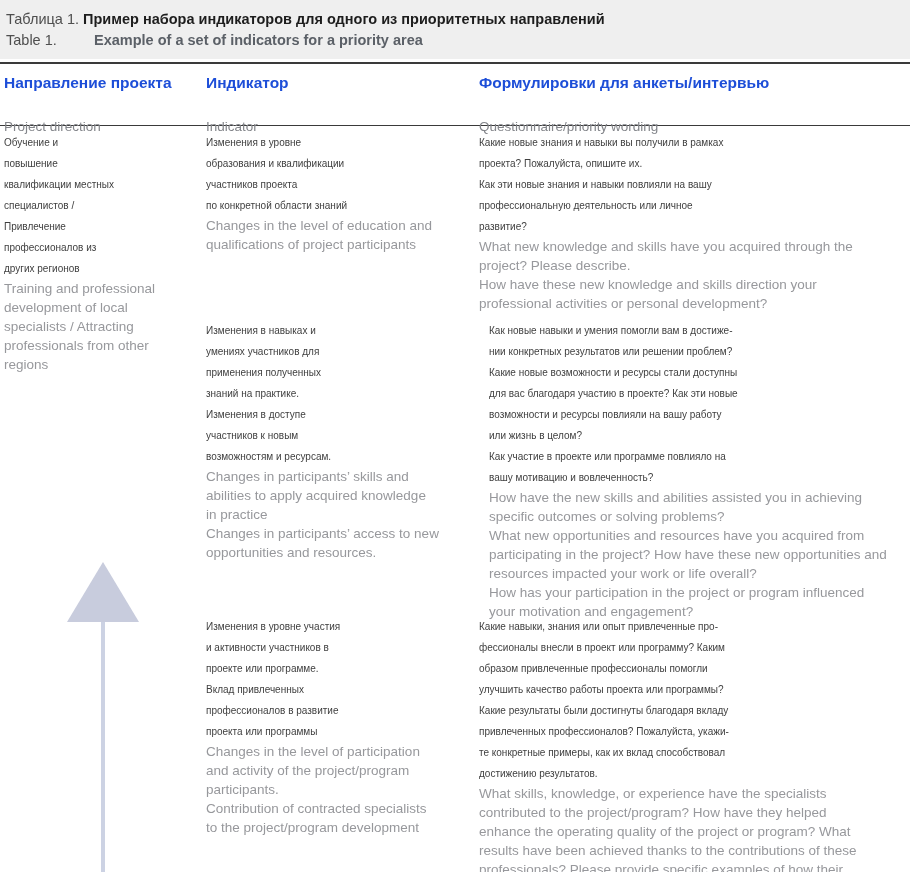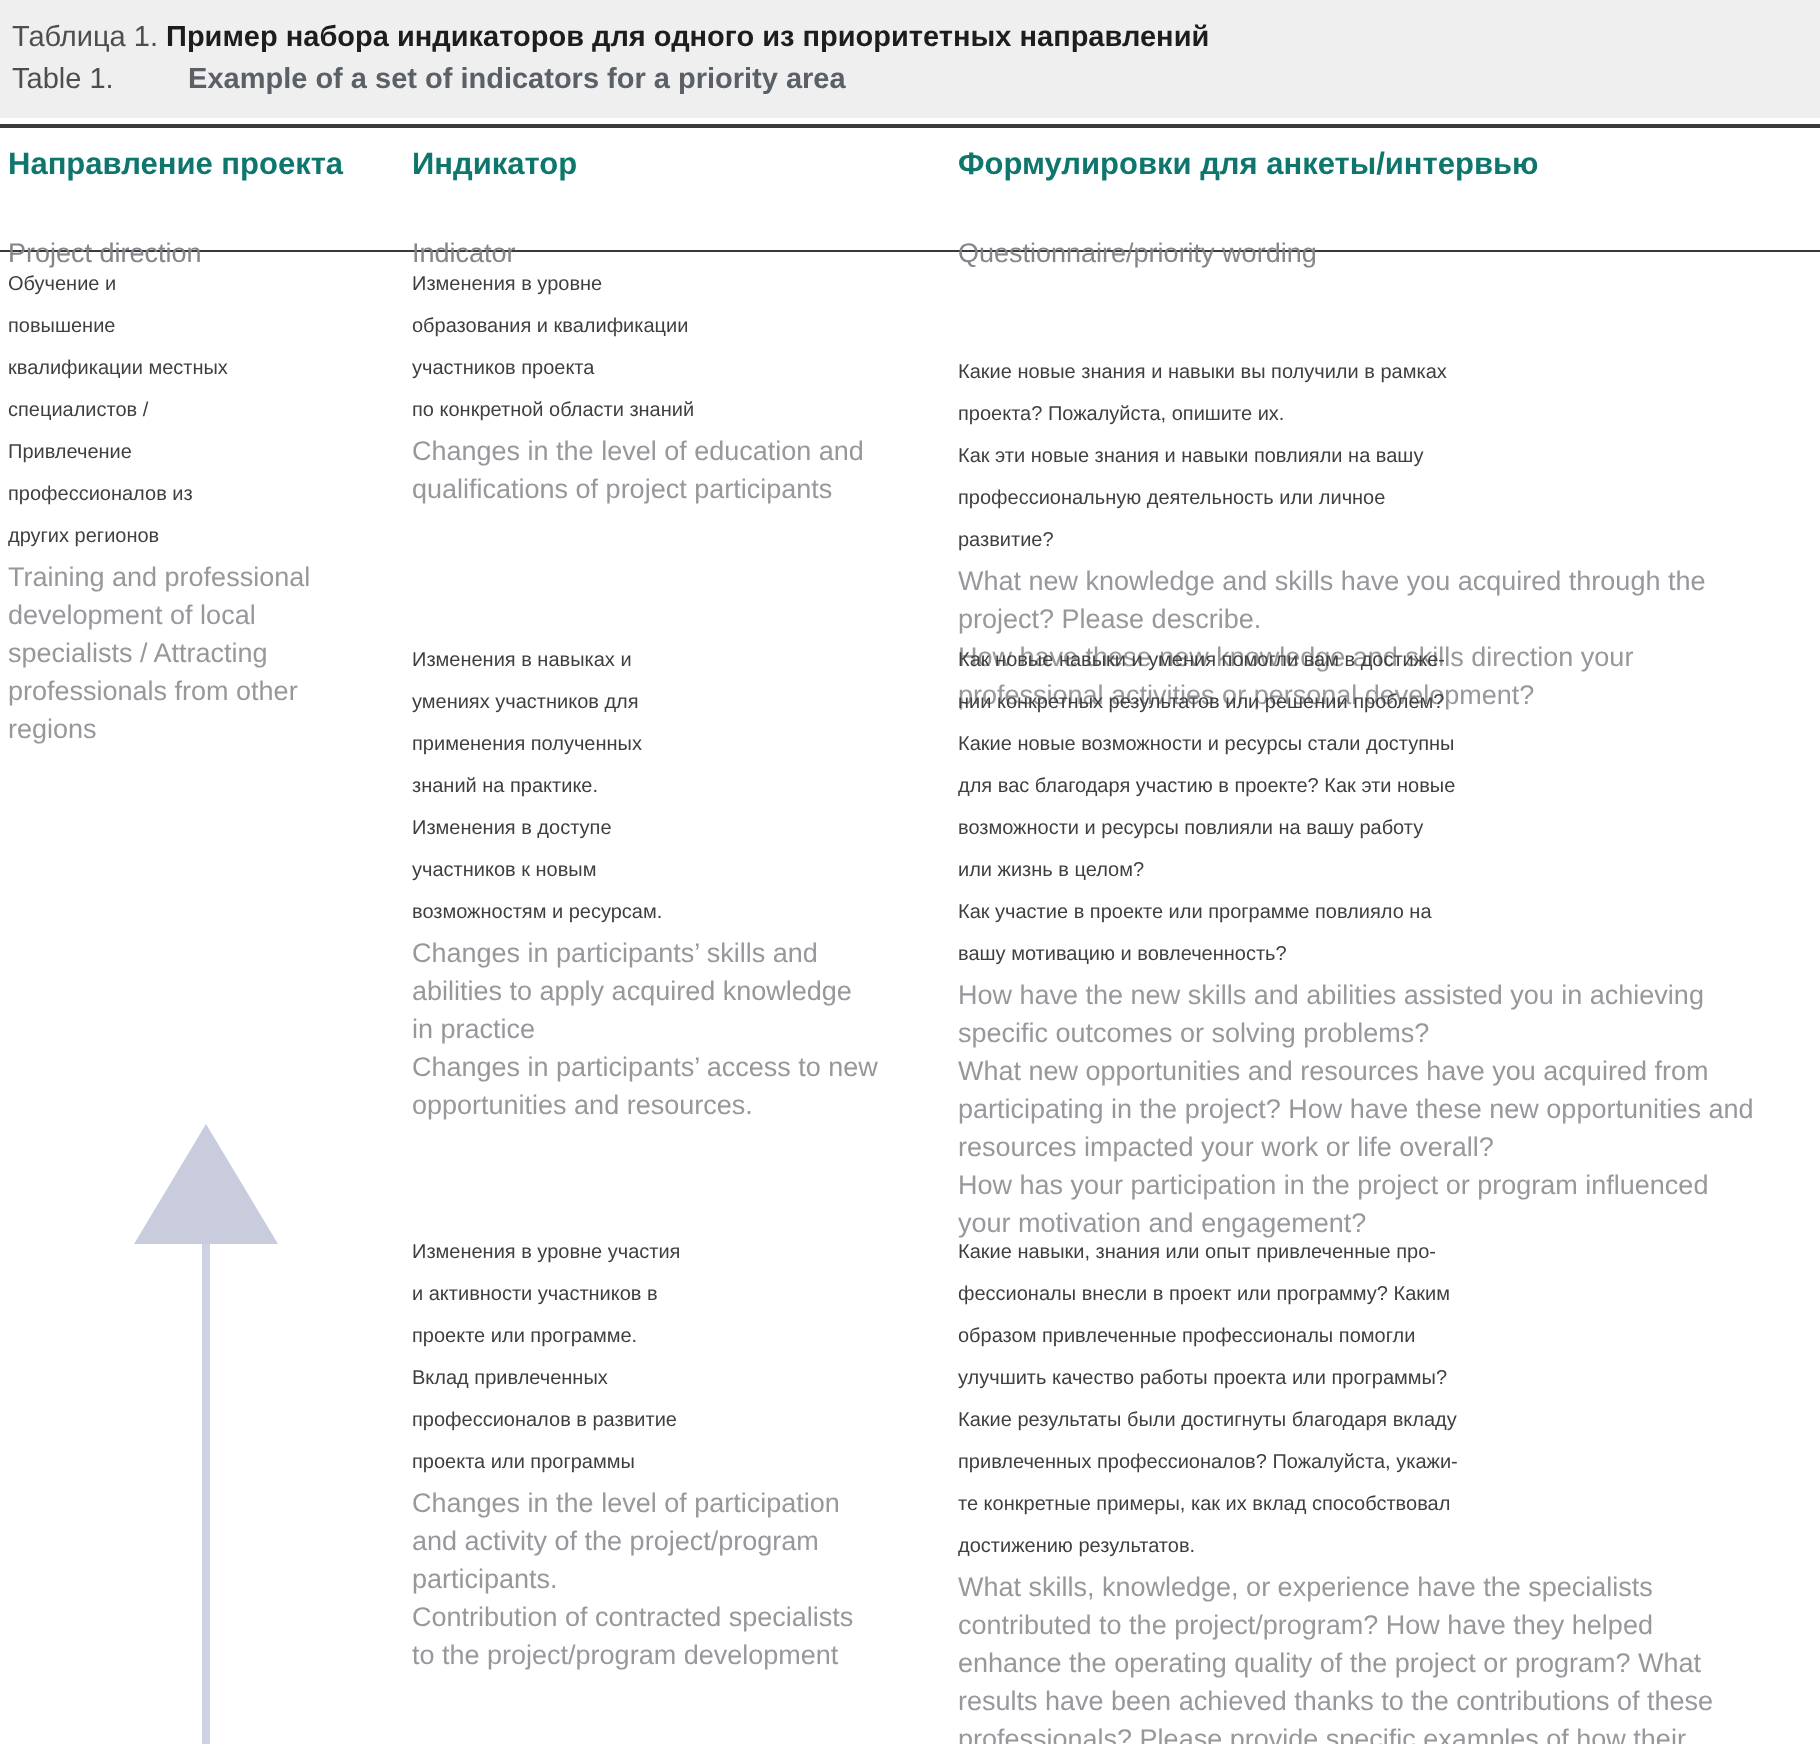--- a/index.html
+++ b/index.html
@@ -26,21 +26,21 @@
   .cap-title-en{color:#5b6067;font-weight:700;}
   
   .rule-top{border-top:2px solid #3a3a3a;margin-top:3px;}
   .rule-mid{border-top:1px solid #3a3a3a;}
   
   .grid{
     display:grid;
     grid-template-columns:202px 273px 1fr;
   }
   .header-grid{height:61px;padding-top:9px;box-sizing:border-box;}
-  .hdr-ru{font-size:15.5px;font-weight:700;color:#0f766e;line-height:20px;}
+  .hdr-ru{font-size:15.5px;font-weight:700;color:#1d4ed8;line-height:20px;}
   .hdr-en{font-size:13.5px;font-weight:400;color:#83858a;line-height:19px;margin-top:24px;}
   .body-grid{
     grid-template-rows:188px 296px auto;
     height:744px;
   }
   .cell{padding:6px 6px 0 4px;box-sizing:border-box;overflow:visible;}
   .cell.col1{grid-column:1;grid-row:1 / span 3;position:relative;padding-right:2px;}
   .ru-text{
     font-size:10px;color:#3f3f3f;line-height:21px;
     white-space:pre-line;
@@ -124,21 +124,21 @@
     </div>
 
     <div class="cell" style="grid-column:2;grid-row:1;">
       <div class="ru-text">Изменения в уровне
 образования и квалификации
 участников проекта
 по конкретной области знаний</div>
       <div class="en-text">Changes in the level of education and
 qualifications of project participants</div>
     </div>
-    <div class="cell" style="grid-column:3;grid-row:1;margin-top:44px;">
+    <div class="cell" style="grid-column:3;grid-row:1;">
       <div class="ru-text">Какие новые знания и навыки вы получили в рамках
 проекта? Пожалуйста, опишите их.
 Как эти новые знания и навыки повлияли на вашу
 профессиональную деятельность или личное
 развитие?</div>
       <div class="en-text">What new knowledge and skills have you acquired through the
 project? Please describe.
 How have these new knowledge and skills direction your
 professional activities or personal development?</div>
     </div>
@@ -150,21 +150,21 @@
 знаний на практике.
 Изменения в доступе
 участников к новым
 возможностям и ресурсам.</div>
       <div class="en-text">Changes in participants’ skills and
 abilities to apply acquired knowledge
 in practice
 Changes in participants’ access to new
 opportunities and resources.</div>
     </div>
-    <div class="cell" style="grid-column:3;grid-row:2;">
+    <div class="cell" style="grid-column:3;grid-row:2;margin-left:10px;">
       <div class="ru-text">Как новые навыки и умения помогли вам в достиже-
 нии конкретных результатов или решении проблем?
 Какие новые возможности и ресурсы стали доступны
 для вас благодаря участию в проекте? Как эти новые
 возможности и ресурсы повлияли на вашу работу
 или жизнь в целом?
 Как участие в проекте или программе повлияло на
 вашу мотивацию и вовлеченность?</div>
       <div class="en-text">How have the new skills and abilities assisted you in achieving
 specific outcomes or solving problems?

